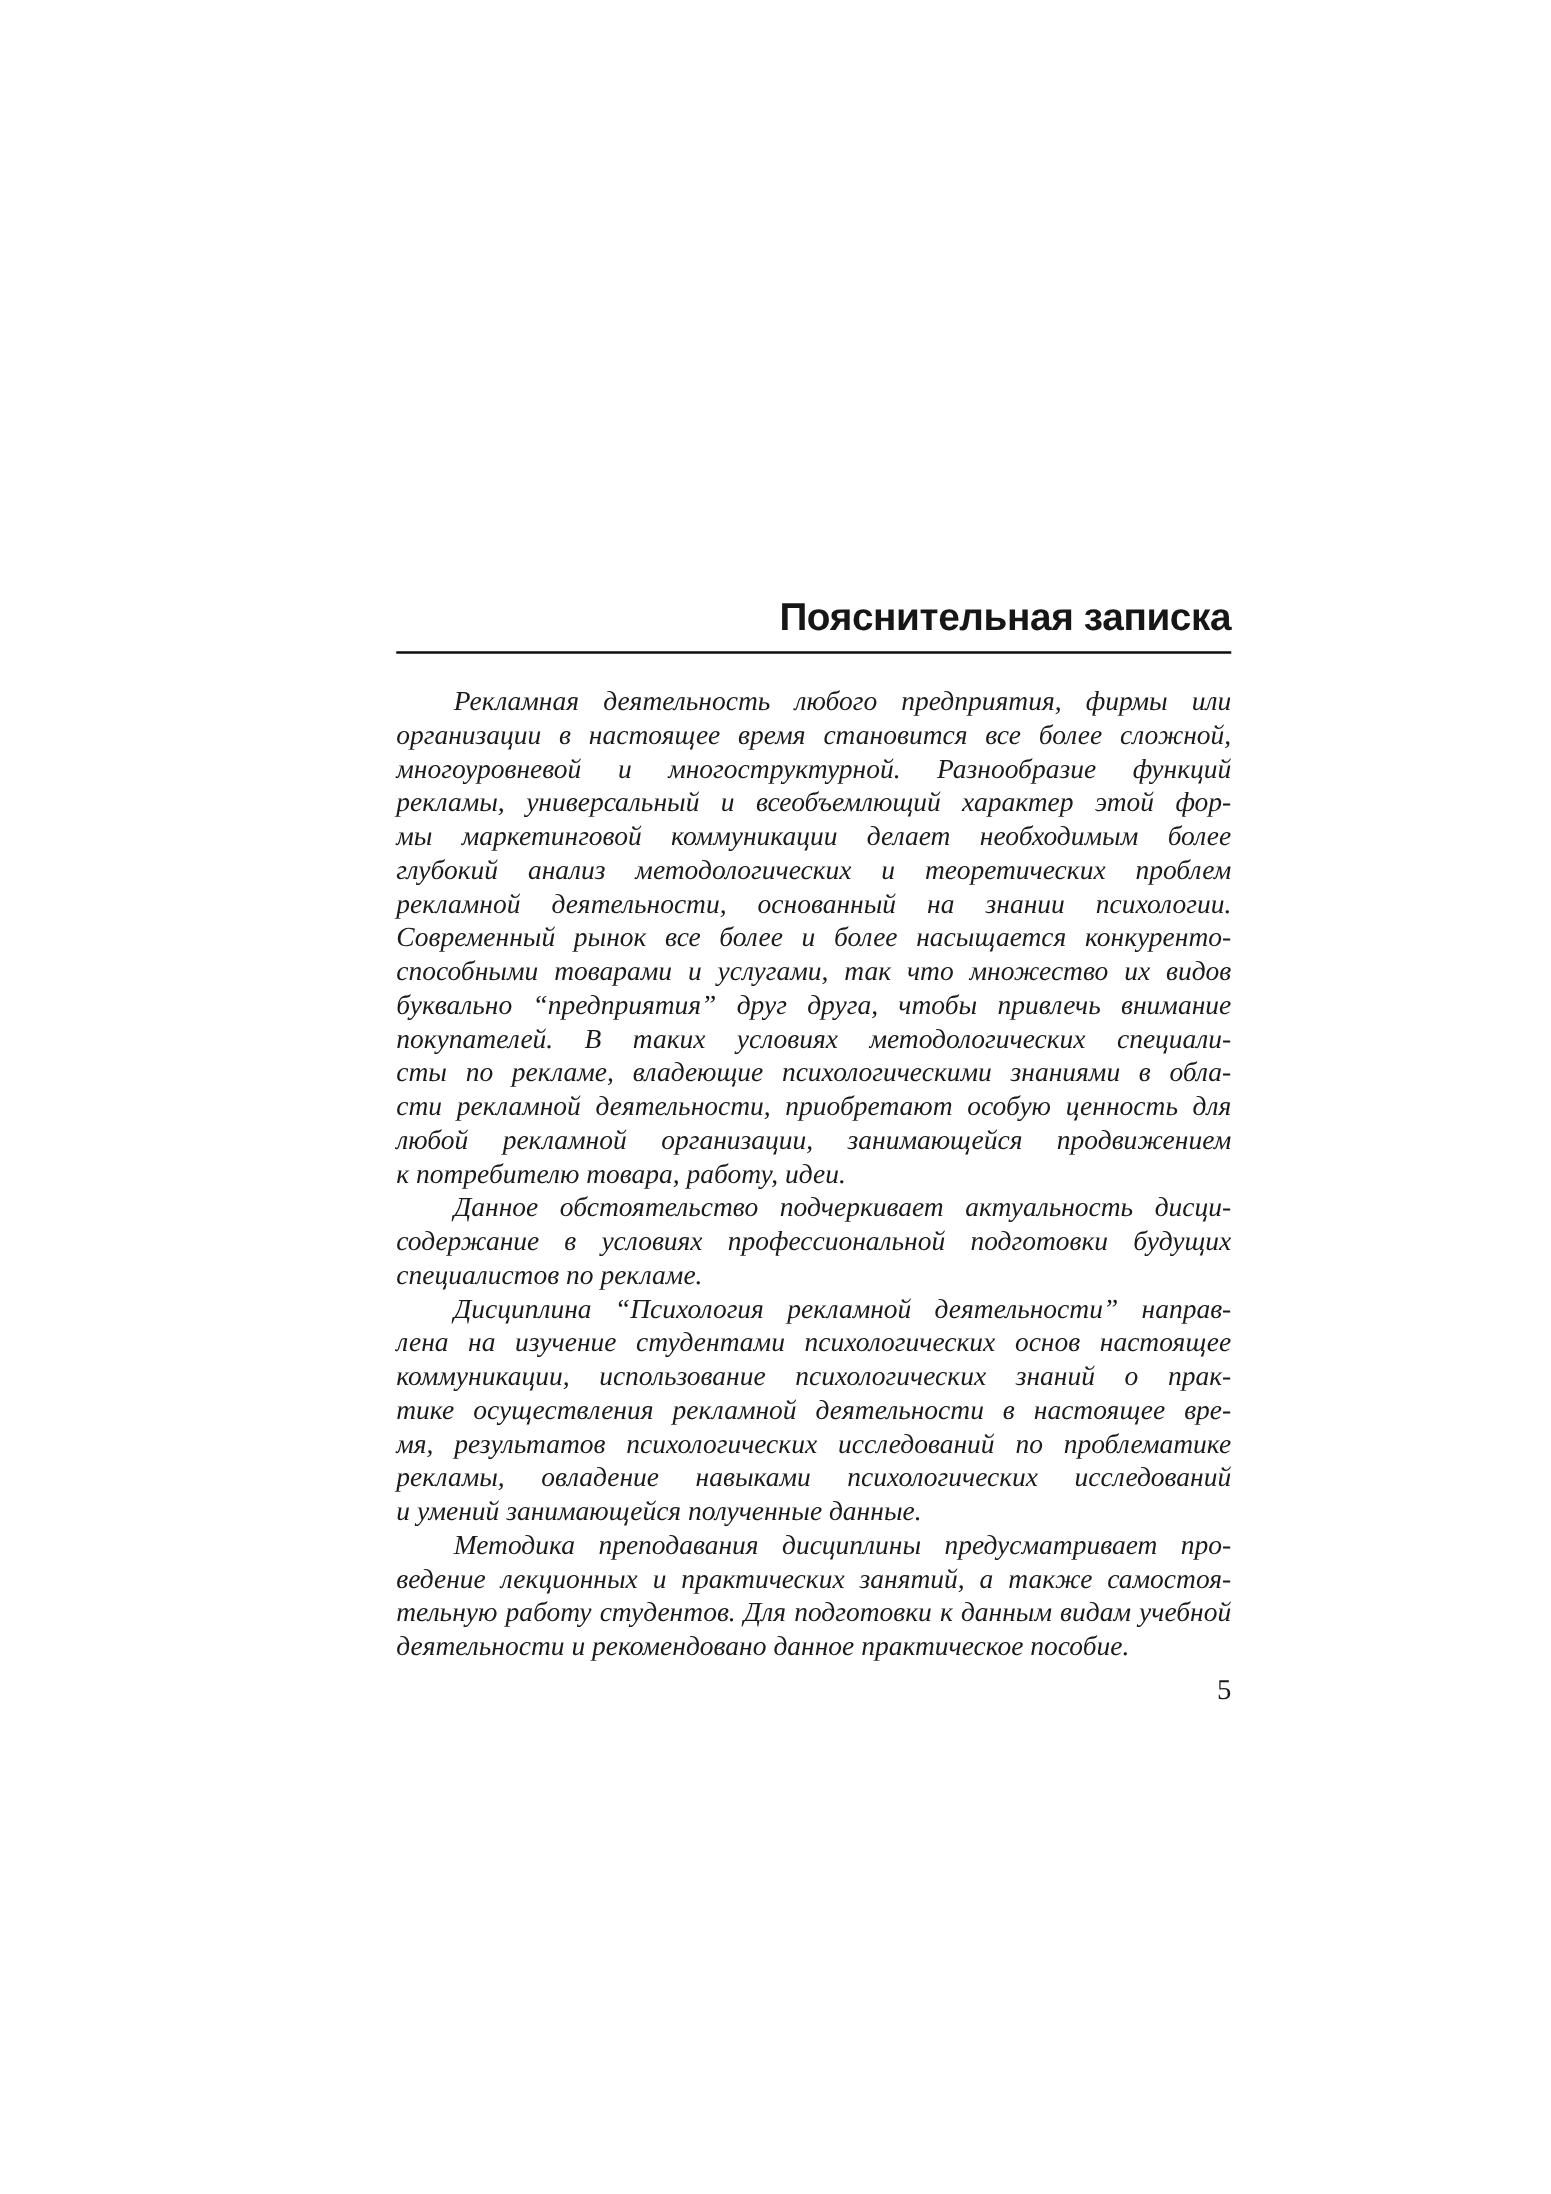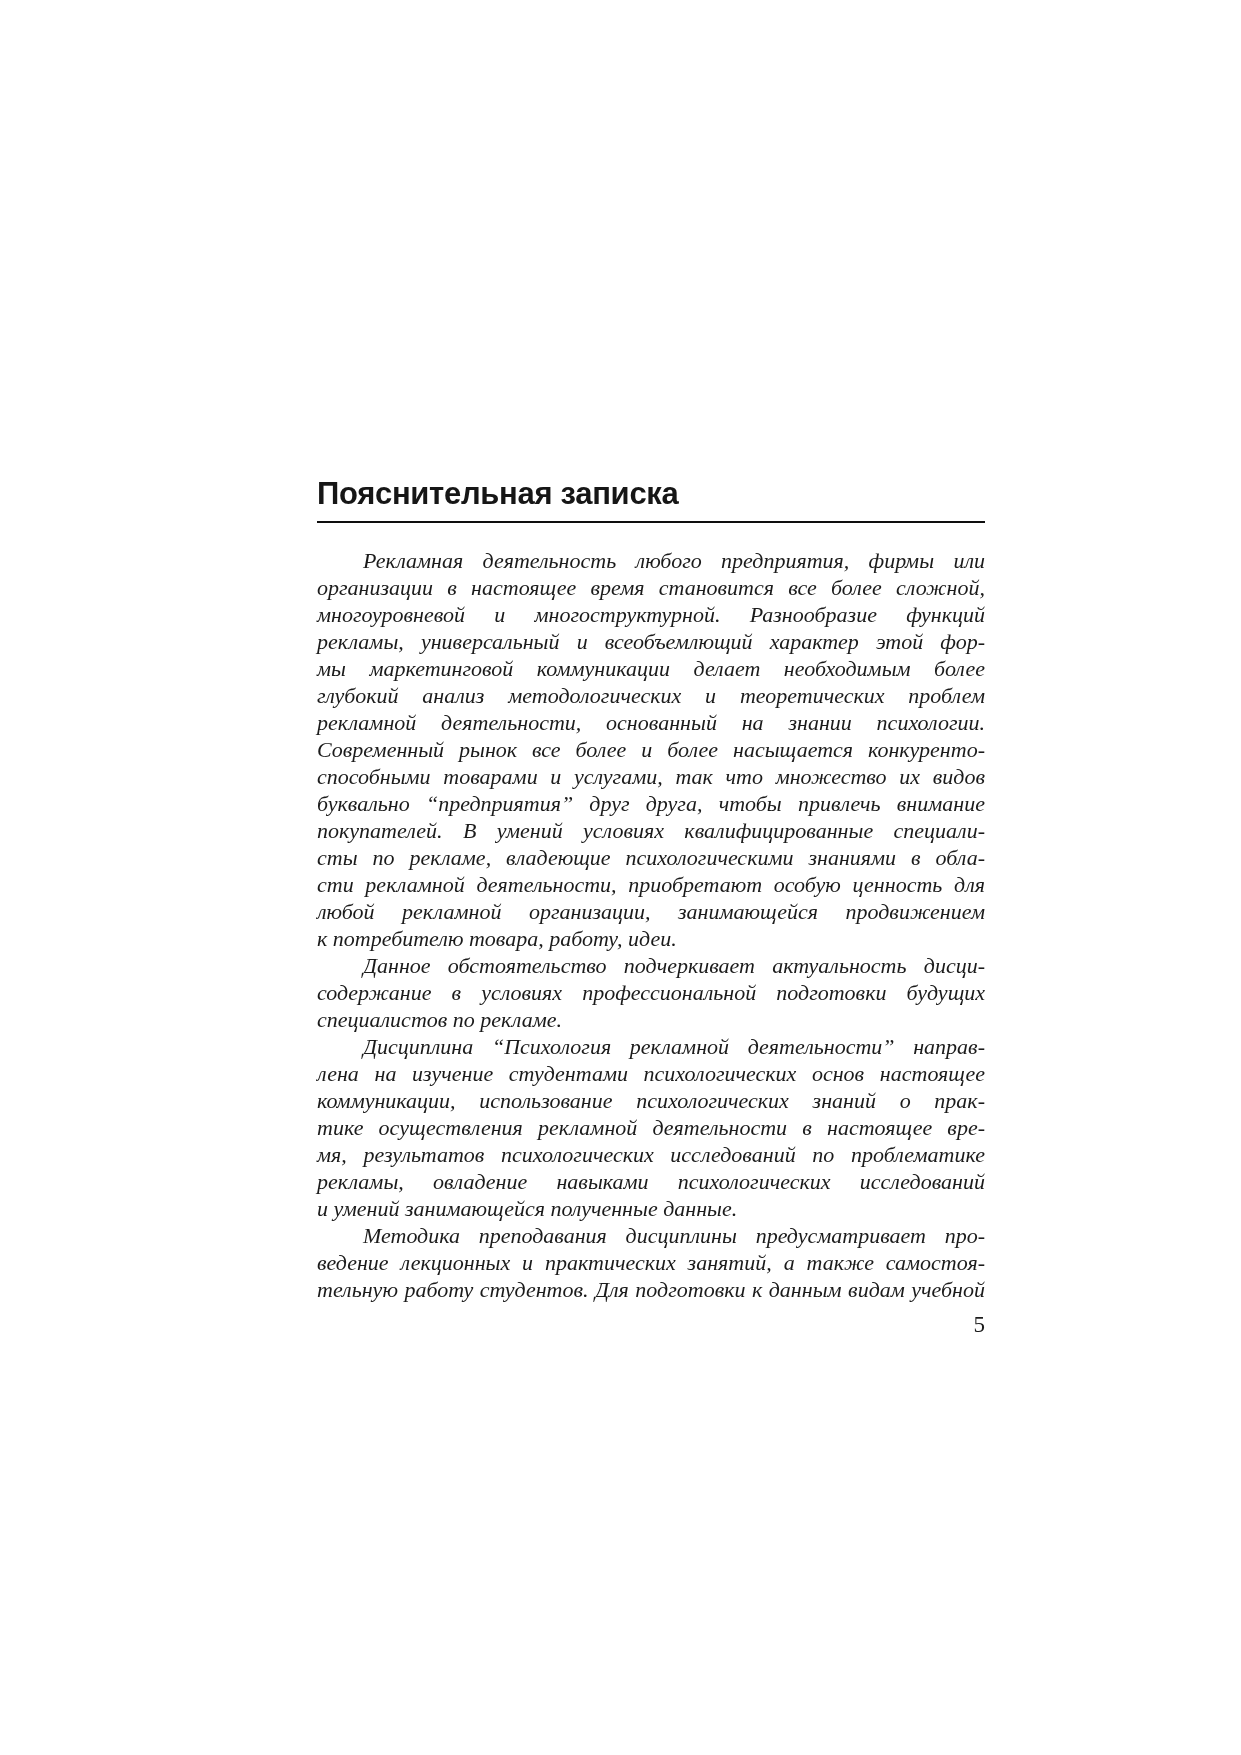--- a/index.html
+++ b/index.html
@@ -20,21 +20,21 @@
     position: absolute;
     left: 317px;
     top: 478px;
     width: 668px;
   }
   .title {
     font-family: "Liberation Sans", sans-serif;
     font-weight: bold;
     font-size: 31px;
     line-height: 32px;
-    text-align: left;
+    text-align: right;
     letter-spacing: -0.3px;
     color: #161616;
   }
   .rule {
     height: 2px;
     background: #0e0e0e;
     margin-top: 11px;
   }
   .body {
     margin-top: 24px;
@@ -73,21 +73,21 @@
           <div class="line para-start">Рекламная деятельность любого предприятия, фирмы или</div>
           <div class="line">организации в настоящее время становится все более сложной,</div>
           <div class="line">многоуровневой и многоструктурной. Разнообразие функций</div>
           <div class="line">рекламы, универсальный и всеобъемлющий характер этой фор-</div>
           <div class="line">мы маркетинговой коммуникации делает необходимым более</div>
           <div class="line">глубокий анализ методологических и теоретических проблем</div>
           <div class="line">рекламной деятельности, основанный на знании психологии.</div>
           <div class="line">Современный рынок все более и более насыщается конкуренто-</div>
           <div class="line">способными товарами и услугами, так что множество их видов</div>
           <div class="line">буквально “предприятия” друг друга, чтобы привлечь внимание</div>
-          <div class="line">покупателей. В умений условиях квалифицированные специали-</div>
+          <div class="line">покупателей. В таких условиях методологических специали-</div>
           <div class="line">сты по рекламе, владеющие психологическими знаниями в обла-</div>
           <div class="line">сти рекламной деятельности, приобретают особую ценность для</div>
           <div class="line">любой рекламной организации, занимающейся продвижением</div>
           <div class="line para-end">к потребителю товара, работу, идеи.</div>
         </div>
         <div class="para">
           <div class="line para-start">Данное обстоятельство подчеркивает актуальность дисци-</div>
           <div class="line">содержание в условиях профессиональной подготовки будущих</div>
           <div class="line para-end">специалистов по рекламе.</div>
         </div>
@@ -97,17 +97,18 @@
           <div class="line">коммуникации, использование психологических знаний о прак-</div>
           <div class="line">тике осуществления рекламной деятельности в настоящее вре-</div>
           <div class="line">мя, результатов психологических исследований по проблематике</div>
           <div class="line">рекламы, овладение навыками психологических исследований</div>
           <div class="line para-end">и умений занимающейся полученные данные.</div>
         </div>
         <div class="para">
           <div class="line para-start">Методика преподавания дисциплины предусматривает про-</div>
           <div class="line">ведение лекционных и практических занятий, а также самостоя-</div>
           <div class="line">тельную работу студентов. Для подготовки к данным видам учебной</div>
+          <div class="line para-end">деятельности и рекомендовано данное практическое пособие.</div>
         </div>
       </div>
     <div class="pagenum">5</div>
   </div>
 </div>
 
 </body></html>

